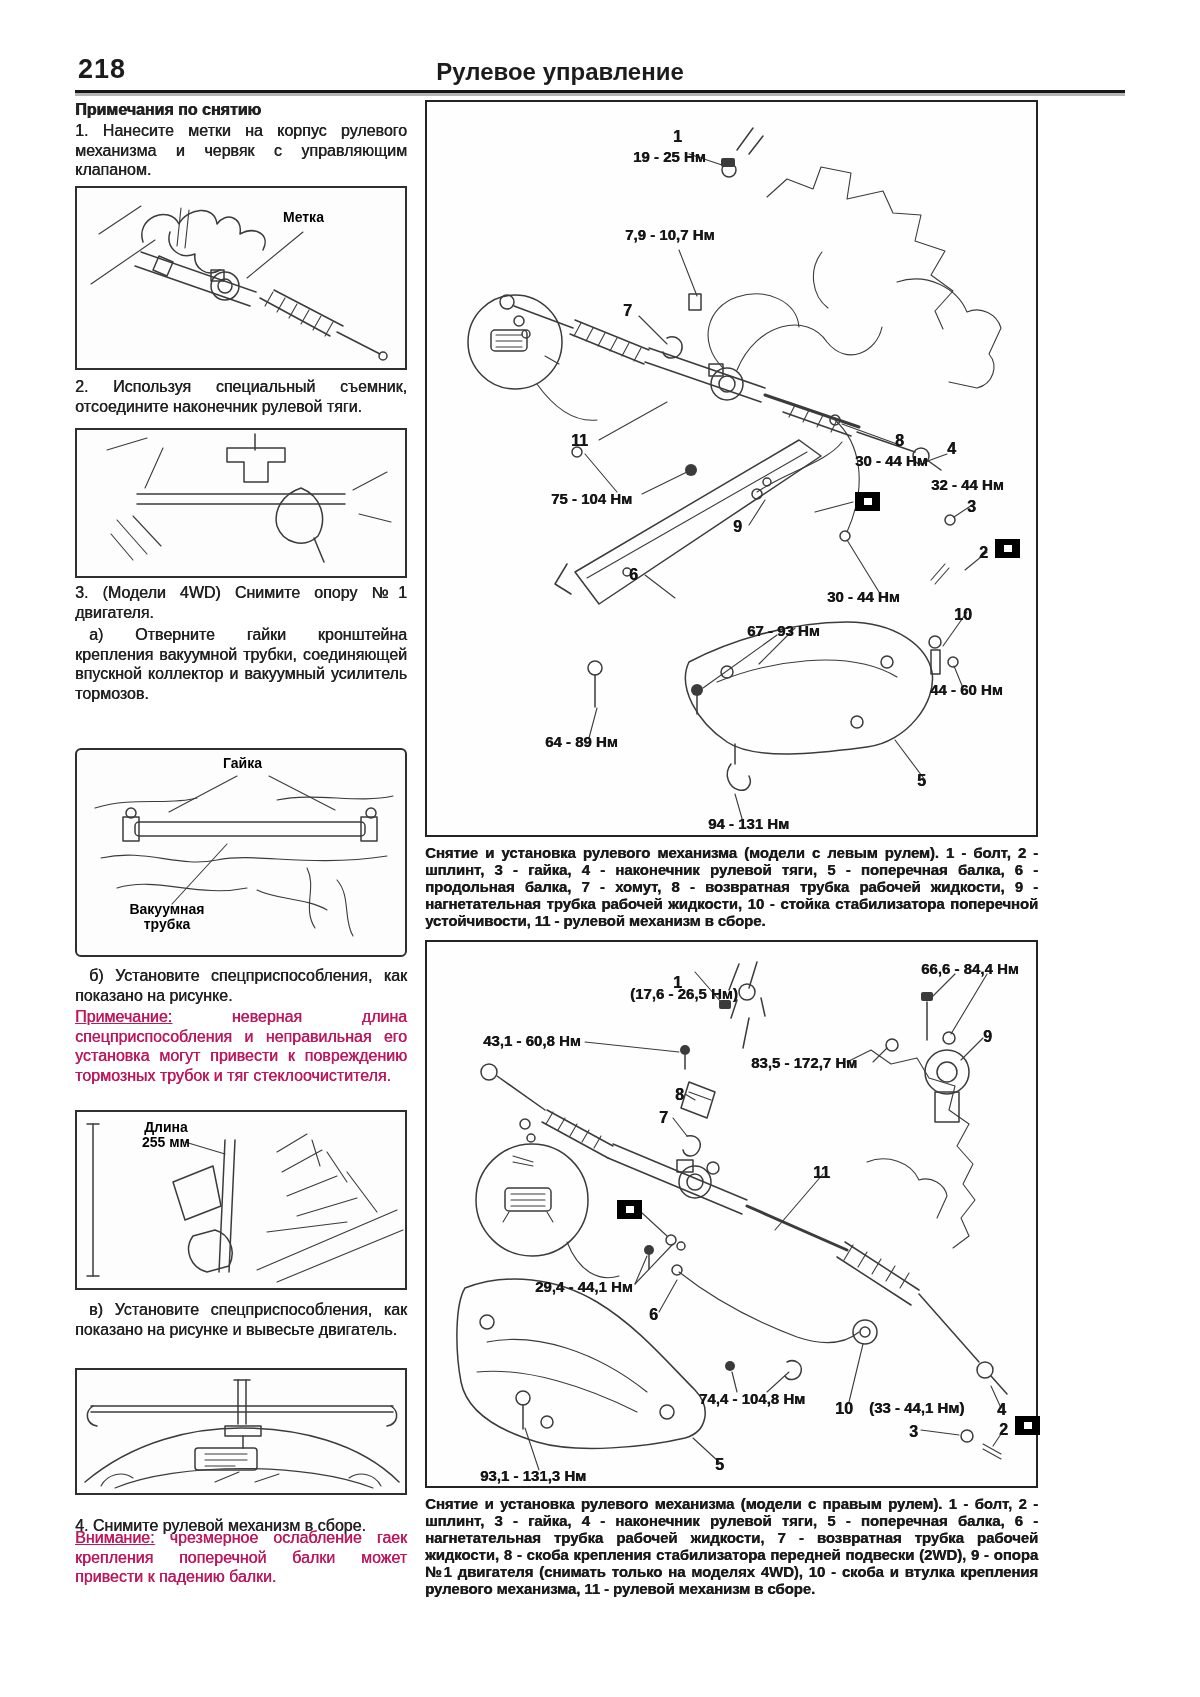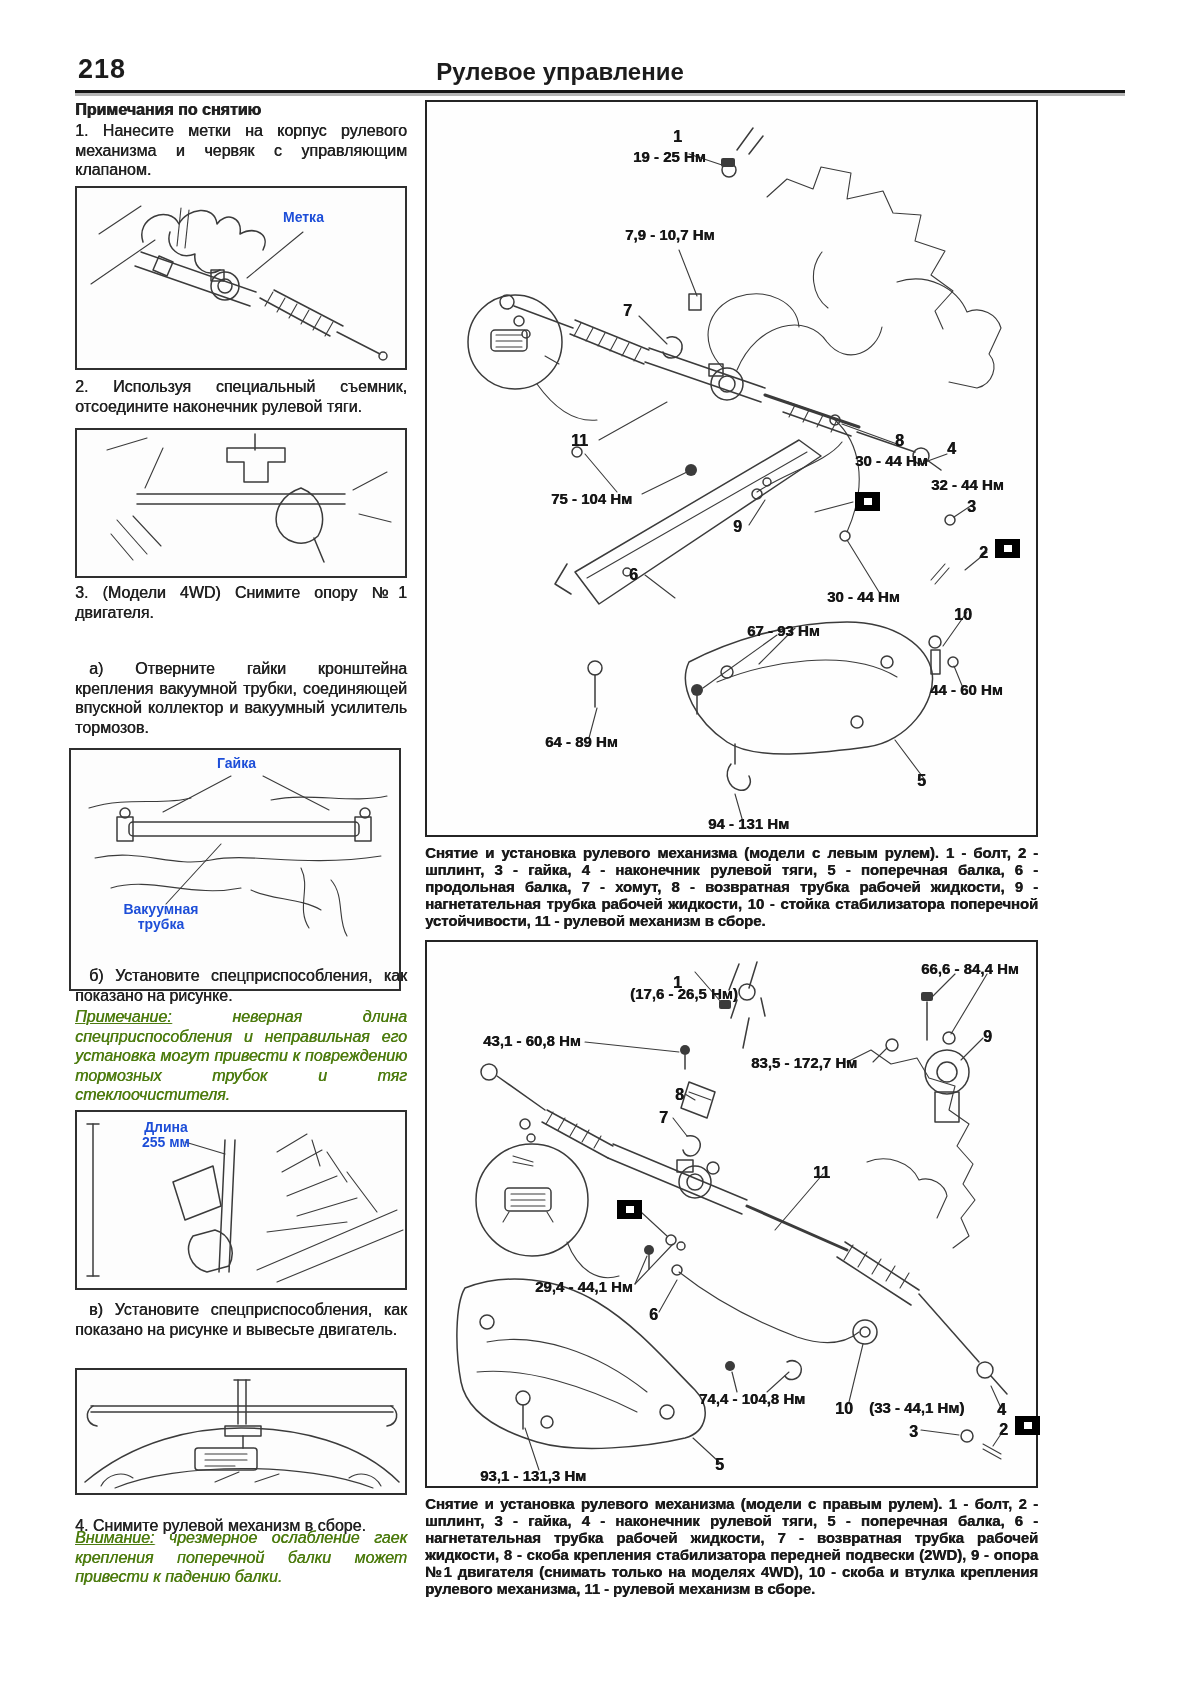--- a/index.html
+++ b/index.html
@@ -13,26 +13,26 @@
   #page-number{left:78px;top:54px;font-size:27px;font-weight:bold;letter-spacing:1px;text-align:center;}
   #page-title{left:180px;top:58px;width:760px;text-align:center;font-size:24px;font-weight:bold;}
   #header-rule{left:75px;top:90px;width:1050px;height:3px;background:#161616;box-shadow:0 3px 0 rgba(90,90,90,.45);}
   
   .ltxt{
     left:75px;width:332px;font-size:16px;line-height:1.22;text-align:justify;
     text-shadow:.45px 0 0 currentColor;color:#222;
   }
   .lhead{font-weight:bold;text-shadow:.7px 0 0 currentColor;}
   .sub{ text-indent:14px;}
-  .note{font-style:italic;color:#4d7c0f;}
+  .note{color:#be185d;}
   .note .nlabel{text-decoration:underline;}
   
   .figbox{border:2px solid #2f2f2f;background:#fdfdfd;box-sizing:border-box;}
   .figbox svg{position:absolute;left:0;top:0;}
-  .figlabel{position:absolute;font-size:14px;font-weight:bold;color:#1d4ed8;white-space:nowrap;line-height:1.1;}
+  .figlabel{position:absolute;font-size:14px;font-weight:bold;color:#000000;white-space:nowrap;line-height:1.1;}
   .figlabel.wrap{white-space:normal;text-align:center;}
   
   .diagbox{border:2px solid #242424;background:#fefefe;box-sizing:border-box;}
   .callout{position:absolute;white-space:nowrap;color:#161616;}
   .callout-torque{font-size:15px;font-weight:bold;text-shadow:.4px 0 0 currentColor;}
   .callout-part{font-size:16px;font-weight:bold;text-shadow:.5px 0 0 currentColor;}
   .badge-marker{position:absolute;width:25px;height:19px;background:#000;display:flex;align-items:center;justify-content:center;}
   .badge-marker span{display:block;width:8px;height:7px;background:#fff;}
   .caption{
     left:425px;width:613px;font-size:15px;font-weight:bold;line-height:1.13;
@@ -96,23 +96,23 @@
       <path class="thin" d="M56,86 l28,30"></path>
       <path class="thin" d="M34,104 l22,26"></path>
     <path d="M224,58 c20,8 27,30 17,48 c-14,13 -35,7 -41,-10 c-4,-16 6,-32 24,-38 z"></path>
     <path d="M237,108 l10,24"></path>
     <path class="thin" d="M276,60 l34,-18"></path>
       <path class="thin" d="M282,84 l32,8"></path>
   </svg>
 </div>
 
 <div class="abs ltxt" style="top:583px;">3. (Модели 4WD) Снимите опору №1 двигателя.</div>
-<div class="abs ltxt sub" style="top:659px;">а) Отверните гайки кронштейна крепления вакуумной трубки, соединяющей впускной коллектор и вакуумный усилитель тормозов.</div>
-
-<div class="abs figbox" style="left:69px;top:748px;width:332px;height:243px;">
+<div class="abs ltxt sub" style="top:625px;">а) Отверните гайки кронштейна крепления вакуумной трубки, соединяющей впускной коллектор и вакуумный усилитель тормозов.</div>
+
+<div class="abs figbox" style="left:75px;top:748px;width:332px;height:209px;border-radius:6px;">
   <svg width="328" height="205" viewBox="0 0 328 205" class="sketch">
     <path class="thin" d="M160,26 L92,62"></path>
       <path class="thin" d="M192,26 L258,60"></path>
     <path class="thin" d="M18,58 C58,46 90,56 120,48"></path>
       <path class="thin" d="M200,50 C240,42 280,54 316,46"></path>
     <rect x="58" y="72" width="230" height="14" rx="4"></rect>
     <rect x="46" y="67" width="16" height="24"></rect>
       <rect x="284" y="67" width="16" height="24"></rect>
     <circle cx="54" cy="63" r="5"></circle>
       <circle cx="294" cy="63" r="5"></circle>

